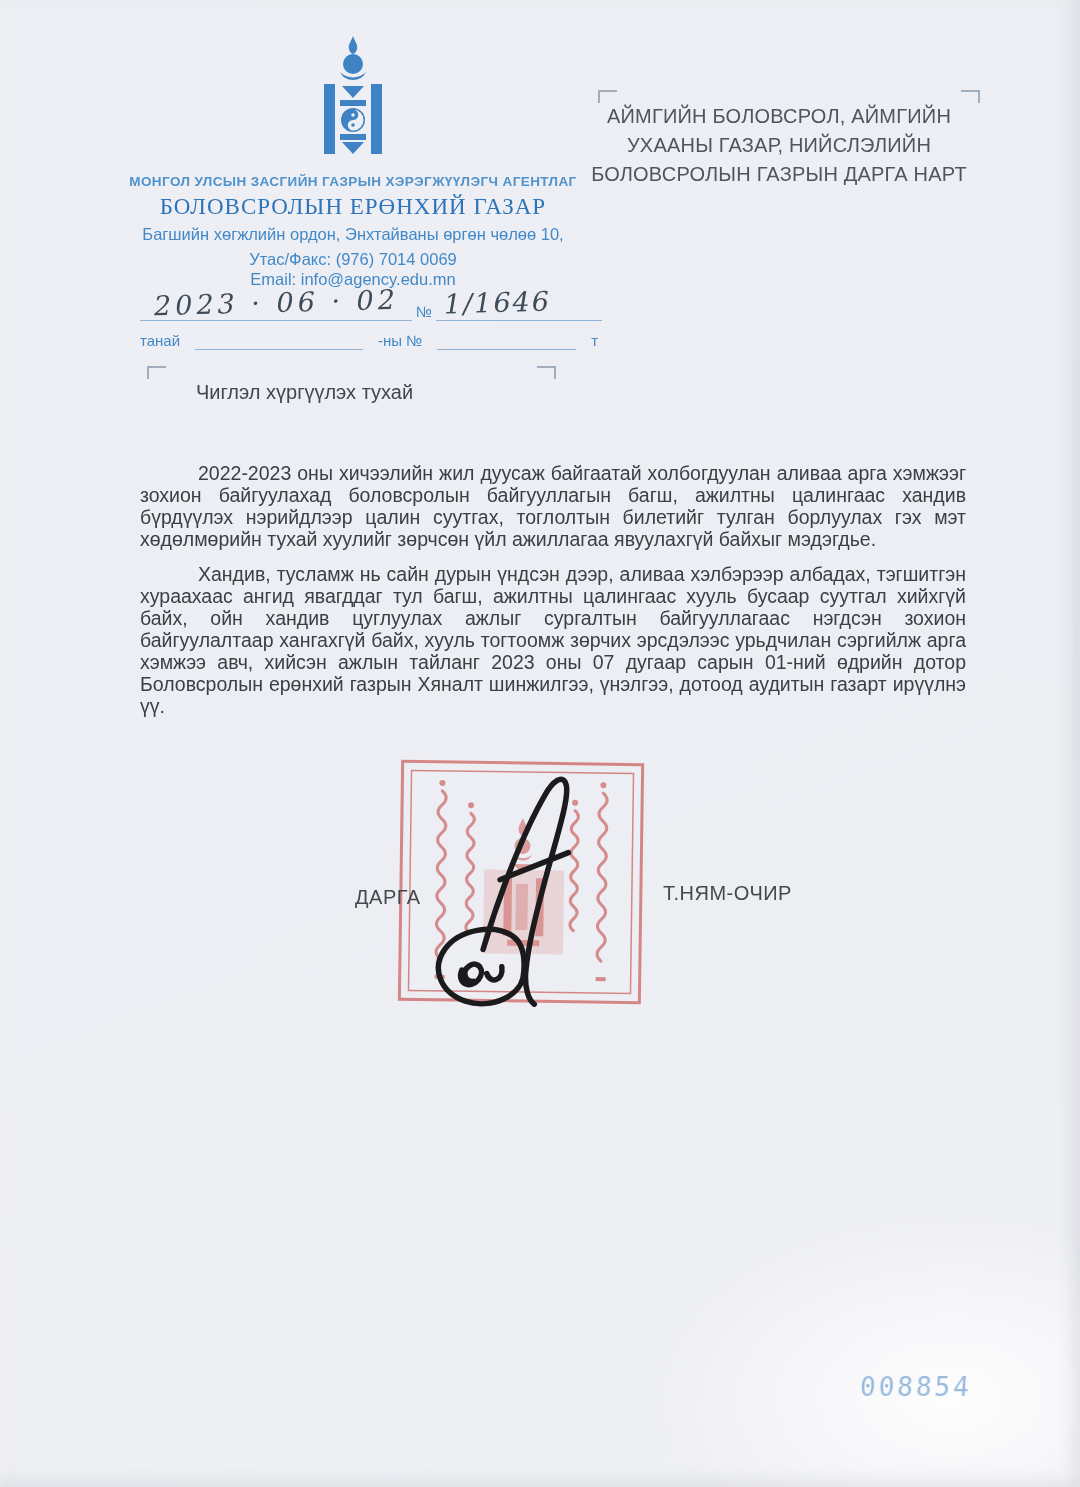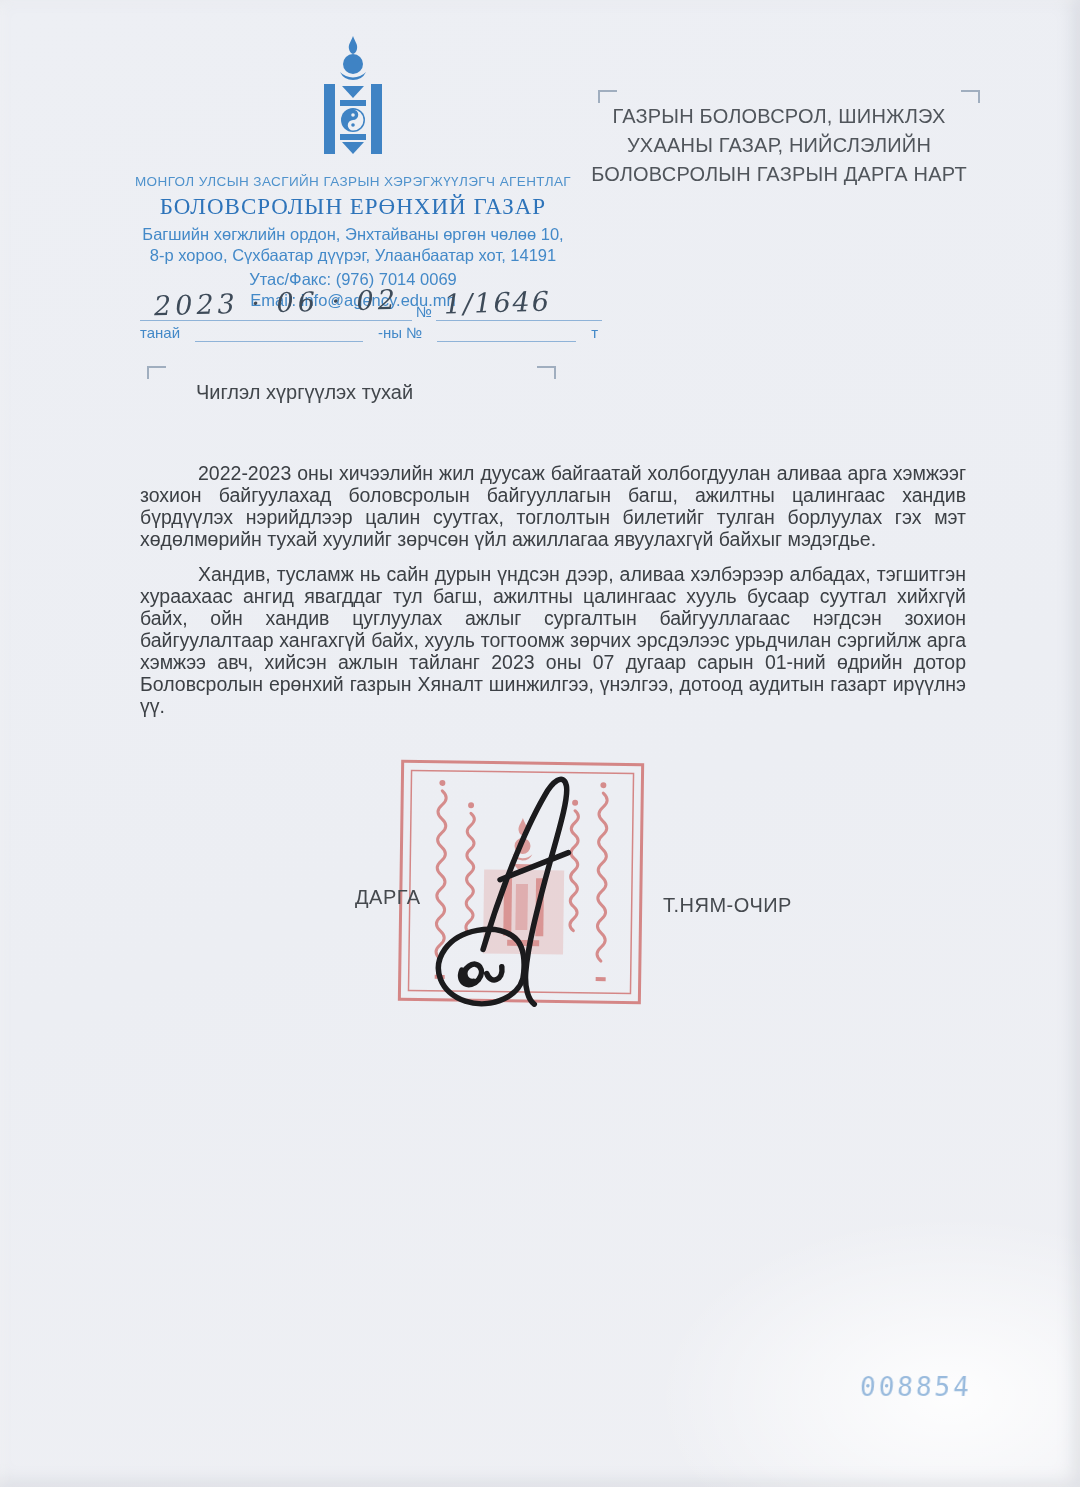--- a/index.html
+++ b/index.html
@@ -13,57 +13,57 @@
     position:absolute;inset:0;
     background:
       radial-gradient(ellipse 420px 260px at 88% 94%, rgba(255,255,255,.9), rgba(255,255,255,0) 70%),
       linear-gradient(160deg,#edeff4 0%,#eceef3 55%,#eff0f4 100%);
     box-shadow:inset -6px -4px 18px rgba(120,128,145,.18), inset 3px 2px 10px rgba(255,255,255,.5);
   }
 
   
   .letterhead{position:absolute;left:118px;top:36px;width:470px;text-align:center;}
   .logo-wrap{display:flex;justify-content:center;}
-  .agency-line{margin-top:10px;font-size:13.5px;letter-spacing:.4px;color:#4f92cc;font-weight:400;}
+  .agency-line{margin-top:10px;font-size:13.5px;letter-spacing:.4px;color:#4f92cc;font-weight:700;}
   .org-name{margin-top:5px;font-family:"Liberation Serif", serif;font-weight:400;font-size:23px;letter-spacing:1px;color:#2e74ba;}
   .addr{margin-top:4px;font-size:16.5px;line-height:20.5px;color:#4389c8;}
 
   
   .ref-block{position:absolute;left:140px;top:290px;width:462px;}
   .ref-row{display:flex;align-items:flex-end;}
   .uline{border-bottom:1.5px solid #8fb3d8;position:relative;height:30px;}
   .ref-label{font-size:15px;color:#4389c8;padding:0 4px 1px 4px;}
   .hw{
     position:absolute;bottom:2px;left:14px;white-space:nowrap;
     font-family:"DejaVu Serif", serif;font-style:italic;
     color:#3e4b59;font-size:27px;letter-spacing:4px;transform:rotate(-1.5deg);
   }
   .hw.small{left:8px;letter-spacing:2px;}
-  .row2{margin-top:0;gap:11px;}
+  .row2{margin-top:8px;gap:11px;}
   .row2 .uline{height:20px;}
 
   
   .cm{position:absolute;width:17px;height:11px;border:0 solid #a0aebf;}
   .cm.tl{border-top-width:2px;border-left-width:2px;}
   .cm.tr{border-top-width:2px;border-right-width:2px;}
 
   
   .recipient{position:absolute;left:576px;top:88px;width:406px;}
   .recipient .text{margin-top:14px;text-align:center;font-size:20px;line-height:29px;color:#50555b;letter-spacing:.2px;}
 
   
   .subject{position:absolute;left:196px;top:381px;font-size:20px;color:#42474c;}
   .body-text{position:absolute;left:140px;top:462px;width:826px;
     font-size:19.5px;line-height:22px;color:#3c4045;text-align:justify;}
   .body-text p{margin:0 0 13px 0;text-indent:58px;}
 
   
   .sig-row{position:absolute;left:140px;top:878px;width:826px;height:30px;font-size:20px;color:#45494e;}
   .sig-title{position:absolute;left:215px;top:8px;letter-spacing:.5px;}
-  .sig-name{position:absolute;left:523px;top:16px;letter-spacing:.5px;}
+  .sig-name{position:absolute;left:523px;top:4px;letter-spacing:.5px;}
   .stamp-wrap{position:absolute;left:396px;top:758px;width:252px;height:250px;transform:rotate(.8deg);}
 
   
   .serial{
     position:absolute;left:860px;top:1372px;
     font-family:"DejaVu Sans Mono", monospace;
     font-size:26px;letter-spacing:3px;color:#6f9fd0;
     opacity:.7;filter:blur(.4px);transform:skewX(-4deg);
   }
 </style>
@@ -99,21 +99,20 @@
         <g fill="#edeff4">
           <path d="M35 73.5 a10.5 10.5 0 0 1 0 21 a5.2 5.2 0 0 1 0 -10.5 a5.2 5.2 0 0 0 0 -10.5 Z"></path>
           <circle cx="35" cy="79" r="1.8"></circle>
           <circle cx="35" cy="89" r="1.8" fill="#3f83c4"></circle>
         </g>
       </svg>
     </div>
     <div class="agency-line">МОНГОЛ УЛСЫН ЗАСГИЙН ГАЗРЫН ХЭРЭГЖҮҮЛЭГЧ АГЕНТЛАГ</div>
     <div class="org-name">БОЛОВСРОЛЫН ЕРӨНХИЙ ГАЗАР</div>
     <div class="addr">Багшийн хөгжлийн ордон, Энхтайваны өргөн чөлөө 10,</div>
-    <div class="addr" style="margin-top:0">8-р хороо, Сүхбаатар дүүрэг, Улаанбаатар хот, 14191</div>
     <div class="addr" style="margin-top:4px">Утас/Факс: (976) 7014 0069</div>
     <div class="addr" style="margin-top:0">Email: info@agency.edu.mn</div>
   </div>
 
   <div class="ref-block">
     <div class="ref-row">
       <span class="uline" style="width:272px">
         <span class="hw">2023 · 06 · 02</span>
       </span>
       <span class="ref-label">№</span>
@@ -130,21 +129,21 @@
     </div>
   </div>
 
   <span class="cm tl" style="left:147px;top:366px"></span>
   <span class="cm tr" style="left:537px;top:366px"></span>
 
   <div class="recipient">
     <span class="cm tl" style="left:22px;top:2px"></span>
     <span class="cm tr" style="right:2px;top:2px"></span>
     <div class="text">
-      <div>ГАЗРЫН БОЛОВСРОЛ, ШИНЖЛЭХ</div>
+      <div>АЙМГИЙН БОЛОВСРОЛ, АЙМГИЙН</div>
       <div>УХААНЫ ГАЗАР, НИЙСЛЭЛИЙН</div>
       <div>БОЛОВСРОЛЫН ГАЗРЫН ДАРГА НАРТ</div>
     </div>
   </div>
 
   <div class="subject">Чиглэл хүргүүлэх тухай</div>
 
   <div class="body-text">
     <p>2022-2023 оны хичээлийн жил дуусаж байгаатай холбогдуулан аливаа арга хэмжээг зохион байгуулахад боловсролын байгууллагын багш, ажилтны цалингаас хандив бүрдүүлэх нэрийдлээр цалин суутгах, тоглолтын билетийг тулган борлуулах гэх мэт хөдөлмөрийн тухай хуулийг зөрчсөн үйл ажиллагаа явуулахгүй байхыг мэдэгдье.</p>
     <p>Хандив, тусламж нь сайн дурын үндсэн дээр, аливаа хэлбэрээр албадах, тэгшитгэн хураахаас ангид явагддаг тул багш, ажилтны цалингаас хууль бусаар суутгал хийхгүй байх, ойн хандив цуглуулах ажлыг сургалтын байгууллагаас нэгдсэн зохион байгуулалтаар хангахгүй байх, хууль тогтоомж зөрчих эрсдэлээс урьдчилан сэргийлж арга хэмжээ авч, хийсэн ажлын тайланг 2023 оны 07 дугаар сарын 01-ний өдрийн дотор Боловсролын ерөнхий газрын Хяналт шинжилгээ, үнэлгээ, дотоод аудитын газарт ирүүлнэ үү.</p>

